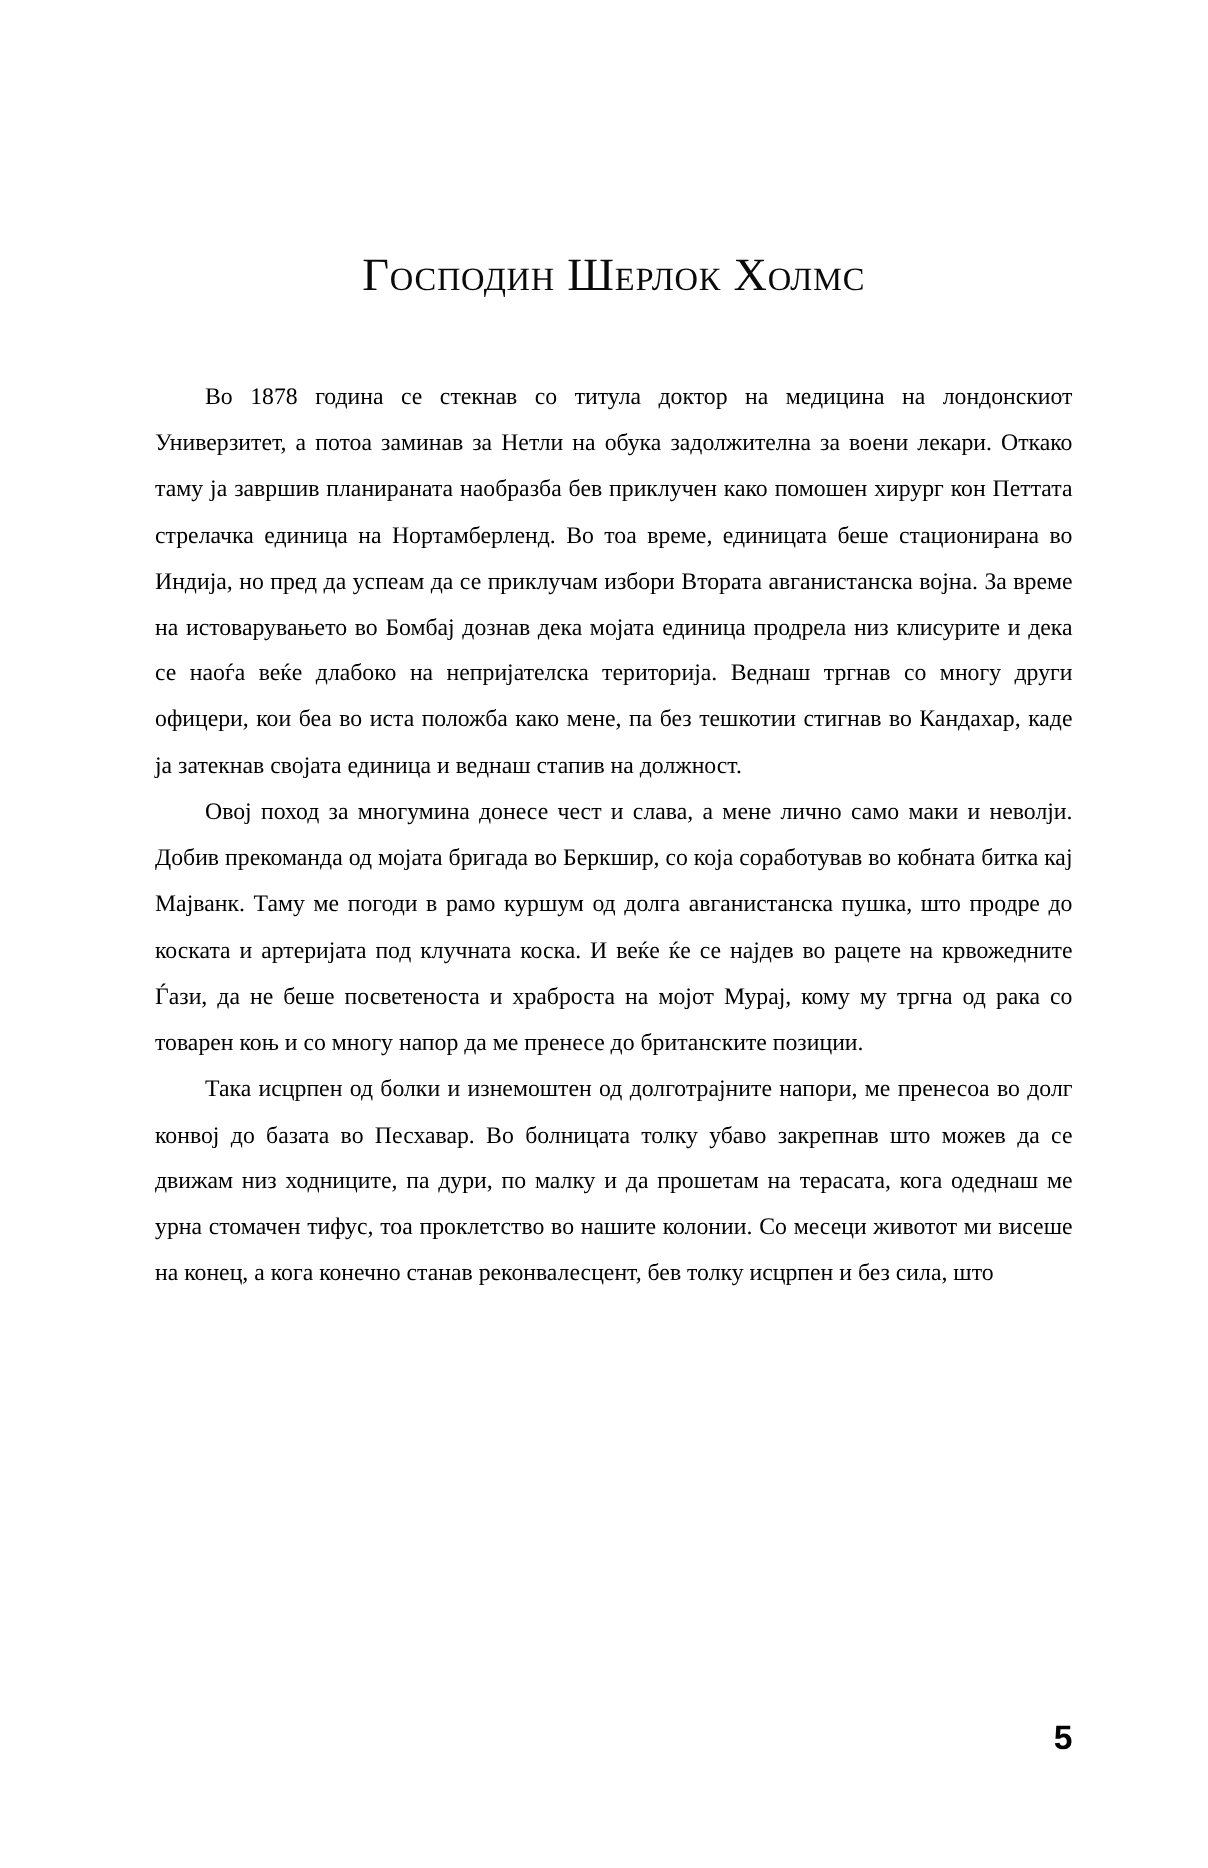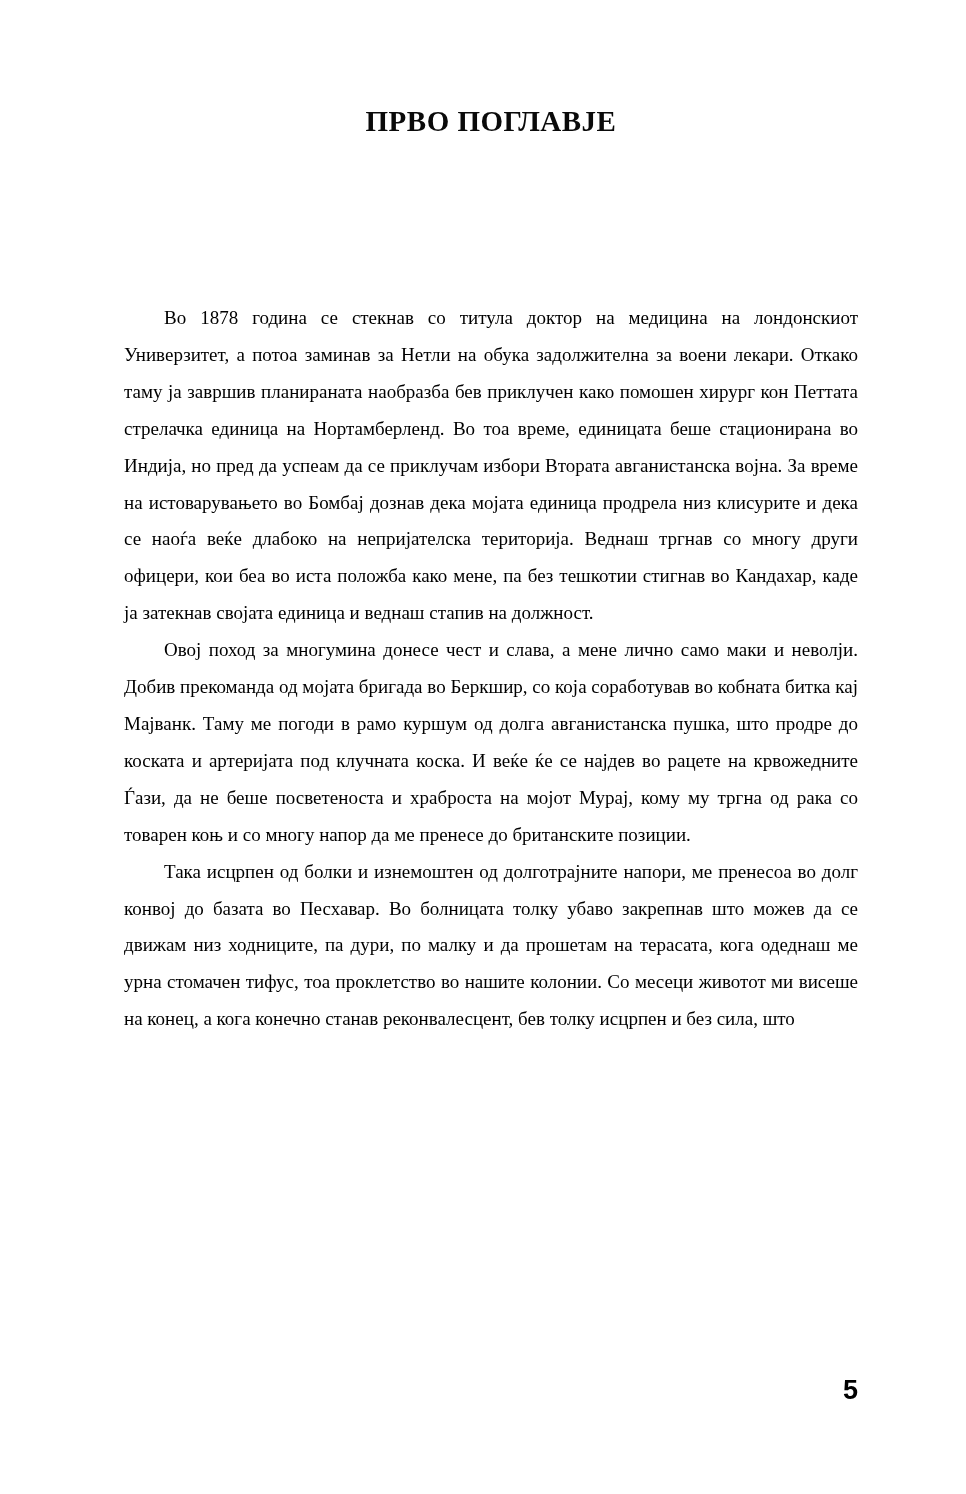--- a/index.html
+++ b/index.html
@@ -89,22 +89,22 @@
     font-size: 27px;
     line-height: 30px;
     color: #000000;
   }
 </style>
 </head>
 <body>
 
 <div class="page">
 
-  <div class="chapter-label">ПРВО ПОГЛАВЈЕ</div>
 
+  <div class="chapter-title">Господин Шерлок Холмс</div>
 
   <div class="body-text">
     <p>Во 1878 година се стекнав со титула доктор на медицина на лондонскиот Универзитет, а потоа заминав за Нетли на обука задолжителна за воени лекари. Откако таму ја завршив планираната наобразба бев приклучен како помошен хирург кон Петтата стрелачка единица на Нортамберленд. Во тоа време, единицата беше стационирана во Индија, но пред да успеам да се приклучам избори Втората авганистанска војна. За време на истоварувањето во Бомбај дознав дека мојата единица продрела низ клисурите и дека се наоѓа веќе длабоко на непријателска територија. Веднаш тргнав со многу други офицери, кои беа во иста положба како мене, па без тешкотии стигнав во Кандахар, каде ја затекнав својата единица и веднаш стапив на должност.</p>
     <p>Овој поход за многумина донесе чест и слава, а мене лично само маки и неволји. Добив прекоманда од мојата бригада во Беркшир, со која соработував во кобната битка кај Мајванк. Таму ме погоди в рамо куршум од долга авганистанска пушка, што продре до коската и артеријата под клучната коска. И веќе ќе се најдев во рацете на крвожедните Ѓази, да не беше посветеноста и храброста на мојот Мурај, кому му тргна од рака со товарен коњ и со многу напор да ме пренесе до британските позиции.</p>
     <p>Така исцрпен од болки и изнемоштен од долготрајните напори, ме пренесоа во долг конвој до базата во Песхавар. Во болницата толку убаво закрепнав што можев да се движам низ ходниците, па дури, по малку и да прошетам на терасата, кога одеднаш ме урна стомачен тифус, тоа проклетство во нашите колонии. Со месеци животот ми висеше на конец, а кога конечно станав реконвалесцент, бев толку исцрпен и без сила, што</p>
   </div>
 
   <div class="page-number">5</div>
 
 </div>

